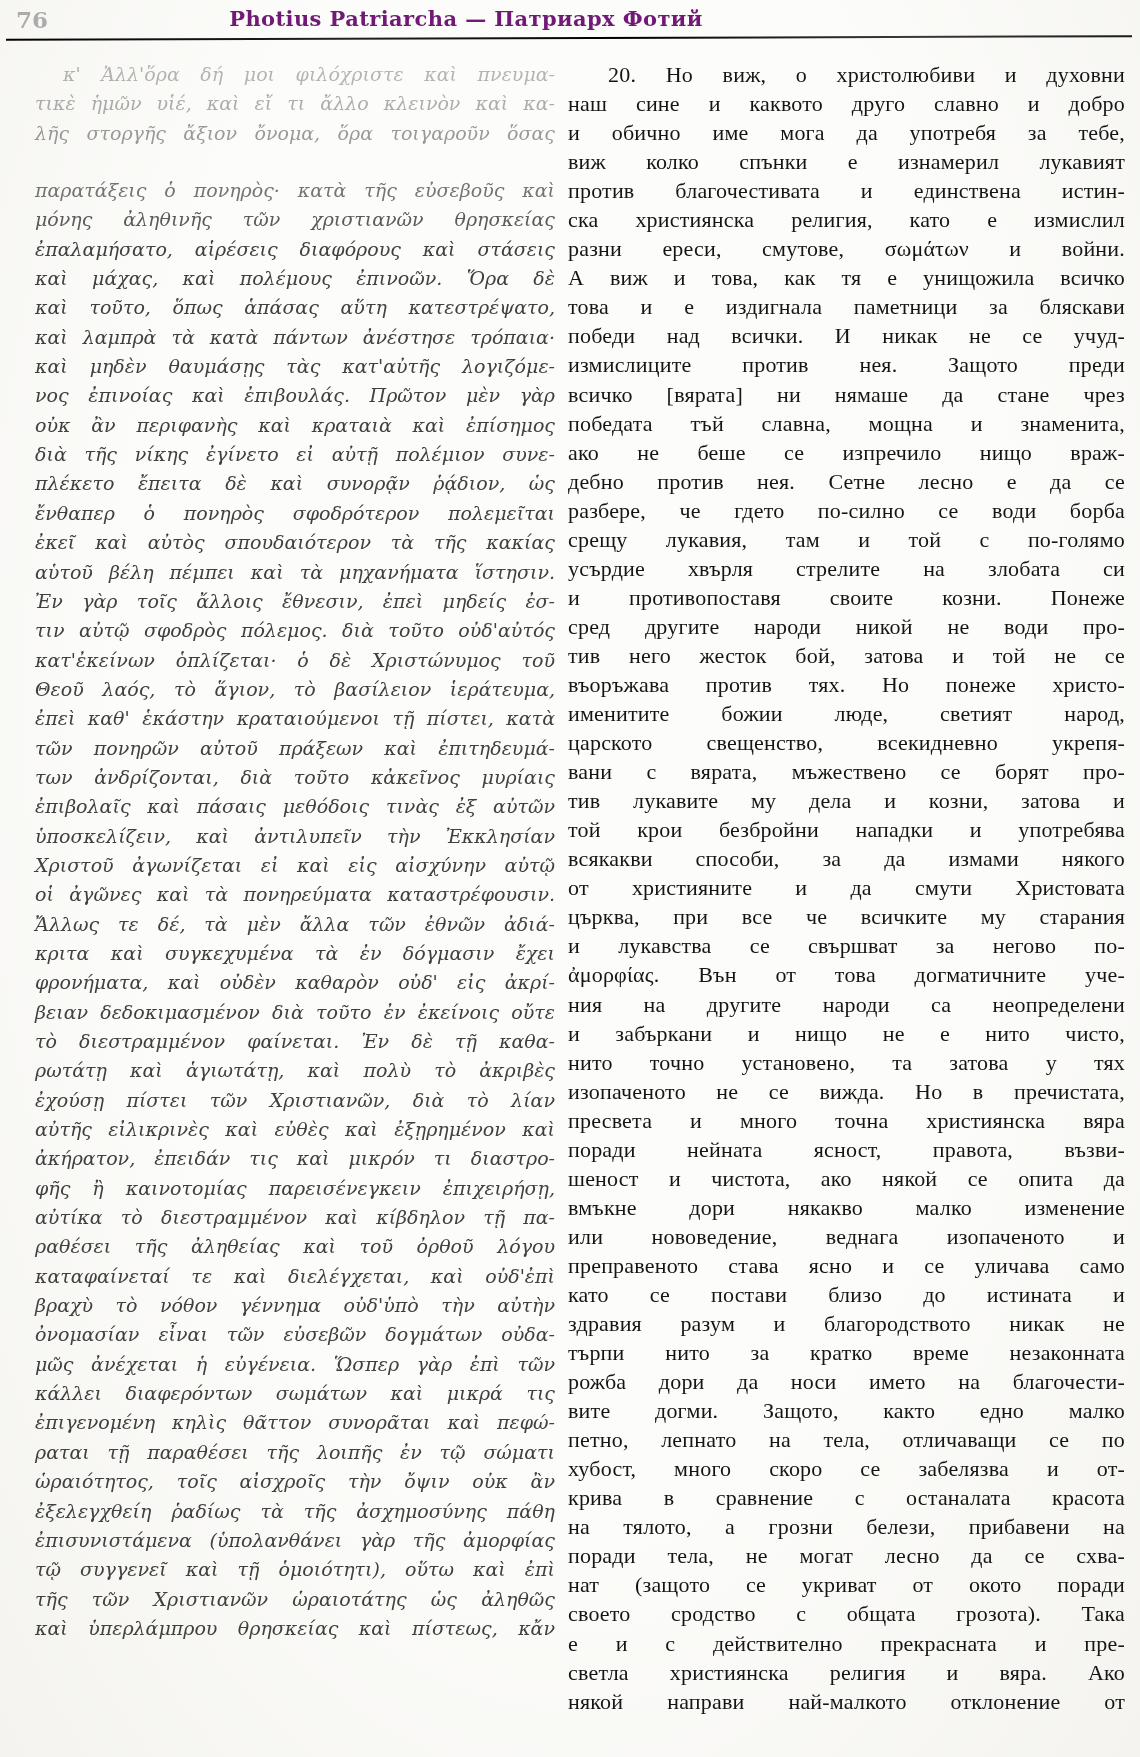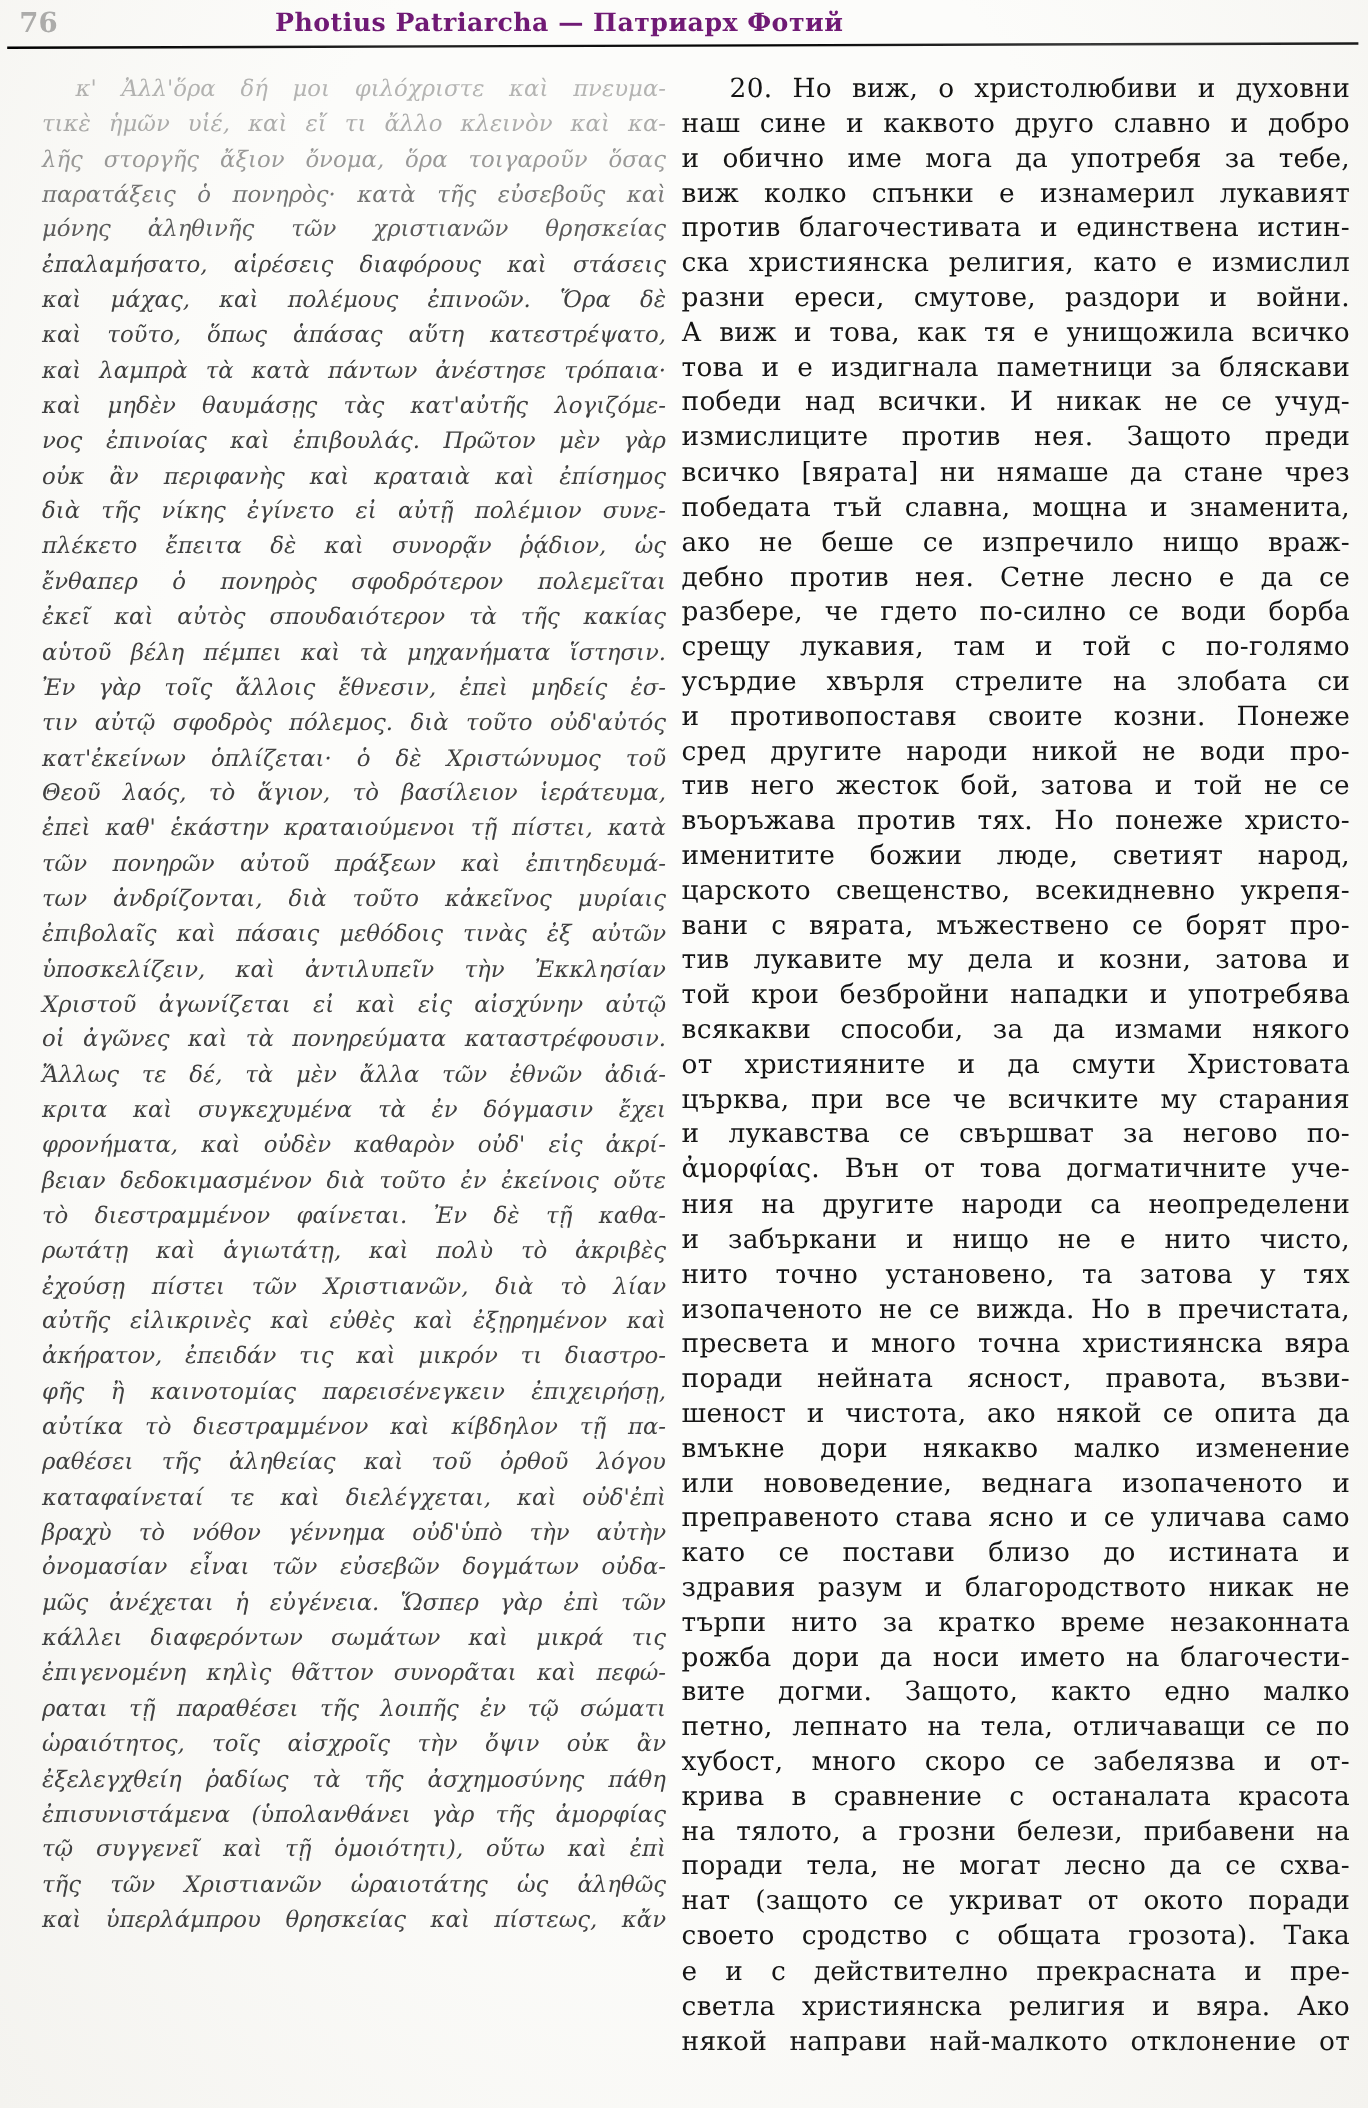--- a/index.html
+++ b/index.html
@@ -47,39 +47,39 @@
   }
   .line {
     height:1em; 
     text-align:justify;
     text-align-last:justify;
     -moz-text-align-last:justify;
     white-space:normal;
     overflow:visible;
   }
   .col-greek .line  { height:29.35px; }
-  .col-bulgarian .line { height:29.05px; }
+  .col-bulgarian .line { height:29.05px;font-family:Liberation Serif, serif; }
   .indent-greek { text-indent:28px; }
   .indent-bulgarian { text-indent:40px; }
 </style>
 </head>
 <body>
 
 <div class="header">
   <span class="page-number">76</span>
   <span class="running-title">Photius Patriarcha — Патриарх Фотий</span>
   <div class="rule"></div>
 </div>
 
 <div class="columns">
   <div class="col col-greek">
       <div class="line indent-greek" style="opacity: 0.38; filter: blur(0.45px);">κ'  Ἀλλ'ὅρα δή μοι φιλόχριστε καὶ πνευμα-</div>
       <div class="line" style="opacity: 0.42; filter: blur(0.45px);">τικὲ ἡμῶν υἱέ, καὶ εἴ τι ἄλλο κλεινὸν καὶ κα-</div>
       <div class="line" style="opacity: 0.52; filter: blur(0.45px);">λῆς στοργῆς ἄξιον ὄνομα, ὅρα τοιγαροῦν ὅσας</div>
-      <div class="line" style="opacity: 0.72; filter: blur(0.45px);">παρατάξεις ὁ πονηρὸς· κατὰ τῆς εὐσεβοῦς καὶ</div>
+      <div class="line" style="opacity: 0.72; filter: blur(0.45px); margin-top: 28px;">παρατάξεις ὁ πονηρὸς· κατὰ τῆς εὐσεβοῦς καὶ</div>
       <div class="line" style="opacity: 0.85; filter: blur(0.45px);">μόνης ἀληθινῆς τῶν χριστιανῶν θρησκείας</div>
       <div class="line">ἐπαλαμήσατο, αἱρέσεις διαφόρους καὶ στάσεις</div>
       <div class="line">καὶ μάχας, καὶ πολέμους ἐπινοῶν. Ὅρα δὲ</div>
       <div class="line">καὶ τοῦτο, ὅπως ἁπάσας αὕτη κατεστρέψατο,</div>
       <div class="line">καὶ λαμπρὰ τὰ κατὰ πάντων ἀνέστησε τρόπαια·</div>
       <div class="line">καὶ μηδὲν θαυμάσῃς τὰς κατ'αὐτῆς λογιζόμε-</div>
       <div class="line">νος ἐπινοίας καὶ ἐπιβουλάς. Πρῶτον μὲν γὰρ</div>
       <div class="line">οὐκ ἂν περιφανὴς καὶ κραταιὰ καὶ ἐπίσημος</div>
       <div class="line">διὰ τῆς νίκης ἐγίνετο εἰ αὐτῇ πολέμιον συνε-</div>
       <div class="line">πλέκετο ἔπειτα δὲ καὶ συνορᾷν ῥᾴδιον, ὡς</div>
@@ -123,21 +123,21 @@
       <div class="line">τῆς τῶν Χριστιανῶν ὡραιοτάτης ὡς ἀληθῶς</div>
       <div class="line">καὶ ὑπερλάμπρου θρησκείας καὶ πίστεως, κἄν</div>
     </div>
   <div class="col col-bulgarian">
       <div class="line indent-bulgarian">20. Но виж, о христолюбиви и духовни</div>
       <div class="line">наш сине и каквото друго славно и добро</div>
       <div class="line">и обично име мога да употребя за тебе,</div>
       <div class="line">виж колко спънки е изнамерил лукавият</div>
       <div class="line">против благочестивата и единствена истин-</div>
       <div class="line">ска християнска религия, като е измислил</div>
-      <div class="line">разни ереси, смутове, раздори и войни.</div>
+      <div class="line">разни ереси, смутове, σωμάτων и войни.</div>
       <div class="line">А виж и това, как тя е унищожила всичко</div>
       <div class="line">това и е издигнала паметници за бляскави</div>
       <div class="line">победи над всички. И никак не се учуд-</div>
       <div class="line">измислиците против нея. Защото преди</div>
       <div class="line">всичко [вярата] ни нямаше да стане чрез</div>
       <div class="line">победата тъй славна, мощна и знаменита,</div>
       <div class="line">ако не беше се изпречило нищо враж-</div>
       <div class="line">дебно против нея. Сетне лесно е да се</div>
       <div class="line">разбере, че гдето по-силно се води борба</div>
       <div class="line">срещу лукавия, там и той с по-голямо</div>

